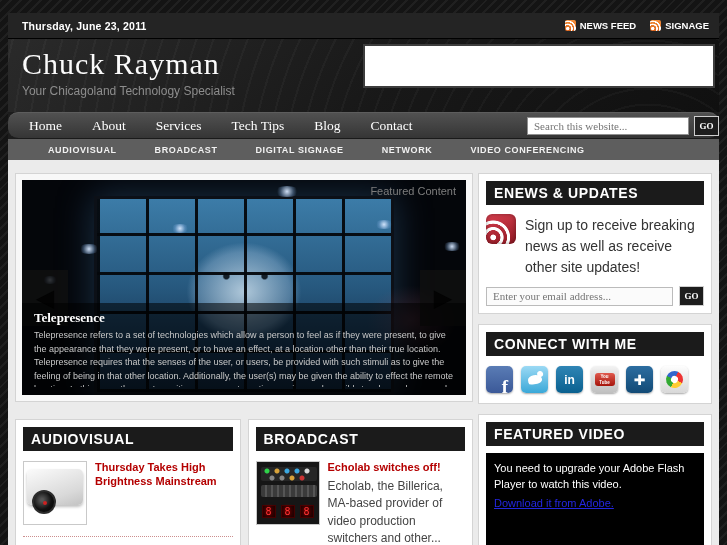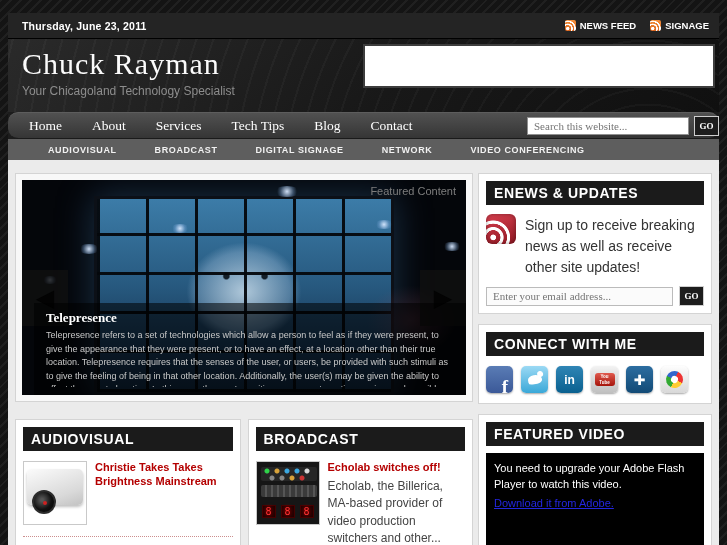--- a/index.html
+++ b/index.html
@@ -75,21 +75,21 @@
   .g1{left:56px;top:64px;width:22px;height:10px;} .g2{left:148px;top:44px;width:20px;height:9px;}
   .g3{left:252px;top:6px;width:26px;height:11px;} .g4{left:352px;top:40px;width:20px;height:9px;}
   .g5{left:420px;top:62px;width:20px;height:9px;} .g6{left:20px;top:96px;width:16px;height:8px;}
   .warmglow { position:absolute; right:10px; bottom:40px; width:90px; height:70px;
               background:radial-gradient(ellipse, rgba(150,80,100,0.28), transparent 70%); }
   .slider-badge { position:absolute; top:5px; right:10px; color:#7d7d7d; font-size:11px; }
   .sl-arrow { position:absolute; top:90px; width:46px; height:56px; background:rgba(16,16,16,0.82);
               display:flex; align-items:center; justify-content:center; cursor:pointer; }
   .sl-arrow.prev { left:0; } .sl-arrow.next { right:0; }
   .sl-arrow span { color:#030303; font-size:24px; line-height:1; }
-  .slide-caption { position:absolute; left:12px; right:0; bottom:0; background:rgba(0,0,0,0.55);
+  .slide-caption { position:absolute; left:0; right:0; bottom:0; background:rgba(0,0,0,0.55);
                    padding:7px 12px 8px; }
   .slide-caption h2 { font-family:"Liberation Serif", serif; color:#fff; font-size:13px; margin-bottom:3px; }
   .slide-caption p { color:#c8c8c8; font-size:9px; line-height:1.5; max-height:58px; overflow:hidden; }
 
   
   .box-row { margin-top:17px; display:flex; gap:7px; }
   .wbox { background:#fff; border:1px solid #d4d4d4; padding:7px; flex:1; overflow:hidden; }
   .box-head { background:#1b1b1b; color:#fff; font-size:14px; font-weight:bold;
               letter-spacing:0.6px; padding:4px 8px; }
   .article { display:flex; gap:8px; margin-top:10px; }
@@ -245,21 +245,21 @@
 
       <div class="box-row">
         <div class="wbox">
           <div class="box-head">AUDIOVISUAL</div>
           <div class="article">
             <div class="thumb">
               <div class="projector-body"></div>
               <div class="projector-lens"></div>
             </div>
             <div>
-              <a class="art-title">Christie Takes Takes Brightness Mainstream</a>
+              <a class="art-title">Thursday Takes High Brightness Mainstream</a>
             </div>
           </div>
           <div class="dotted-div"></div>
 
         </div>
 
         <div class="wbox">
           <div class="box-head">BROADCAST</div>
           <div class="article">
             <div class="thumb switcher">

